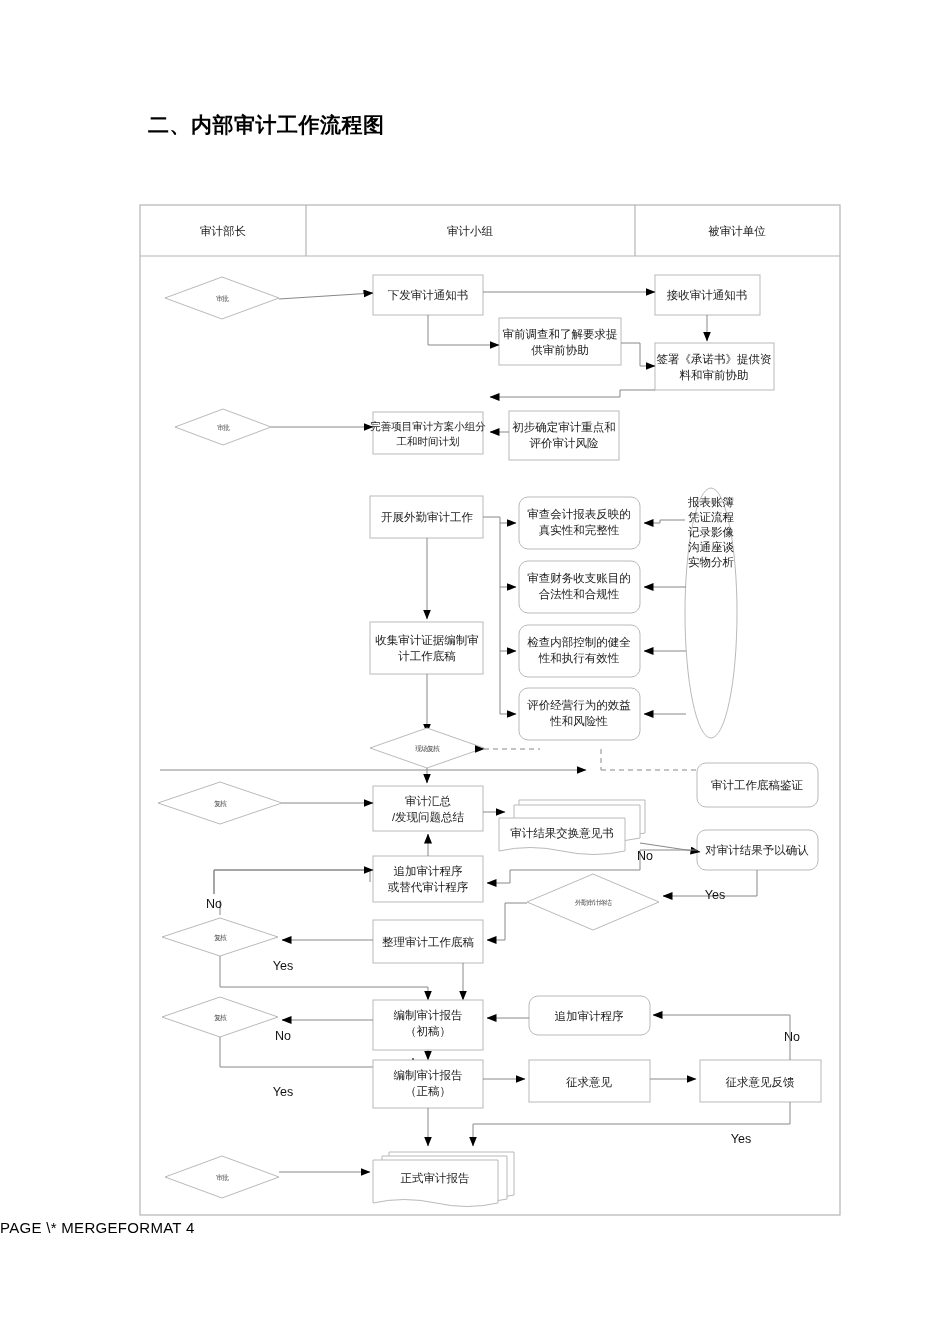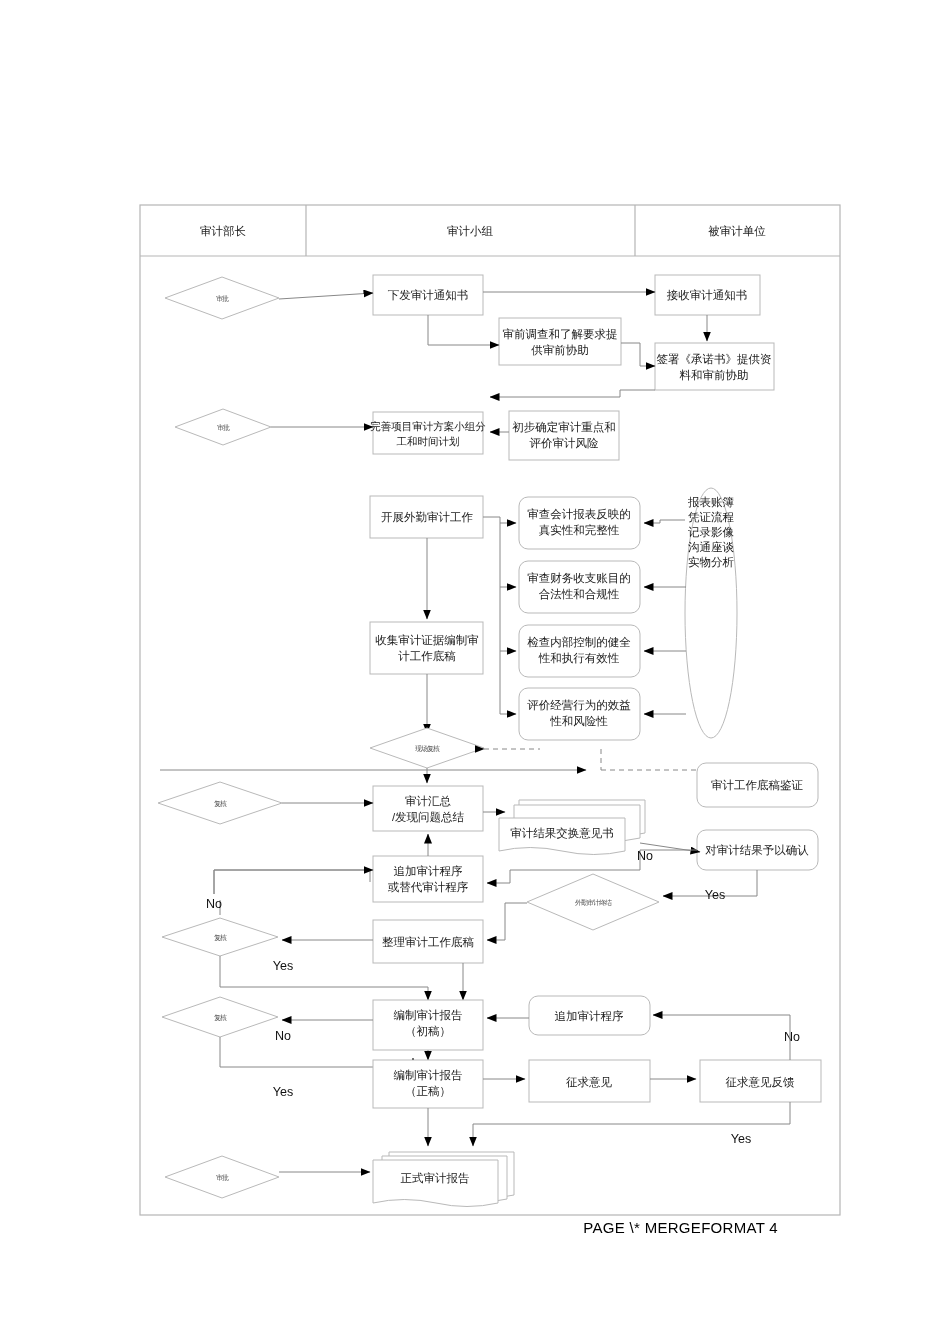--- a/index.html
+++ b/index.html
@@ -13,41 +13,42 @@
     position:absolute;left:148px;top:111px;
     font-size:21px;font-weight:700;letter-spacing:.5px;
     font-family:"Liberation Serif","DejaVu Serif",serif;
   }
   #h2{
     position:absolute;left:156px;top:157px;
     font-size:22px;font-weight:700;letter-spacing:.5px;
     font-family:"Liberation Serif","DejaVu Serif",serif;
   }
   #footer{
-    position:absolute;left:0;top:1219px;width:778px;text-align:right;
+    position:absolute;left:0;top:1219px;width:778px;text-align:left;
     font-size:15px;letter-spacing:.3px;
   }
   svg{position:absolute;left:0;top:0;width:950px;height:1344px;}
   .fbox{fill:#ffffff;stroke:#b9b9b9;stroke-width:1;}
   .fdoc{fill:#ffffff;stroke:#b9b9b9;stroke-width:1;}
   .fline{stroke:#888;stroke-width:1;fill:none;}
   .fdash{stroke:#888;stroke-width:1;fill:none;stroke-dasharray:5 4;}
   .tbl{stroke:#b5b5b5;stroke-width:1.2;fill:none;}
   .arw{fill:#000;}
   text{font-family:"Liberation Sans","DejaVu Sans",sans-serif;fill:#1a1a1a;}
   .t11{font-size:11.5px;}
   .t10{font-size:10.5px;}
   .tiny{font-size:7px;fill:#555;letter-spacing:-1px;}
   .yn{font-size:12.5px;fill:#111;}
 </style>
 </head>
 <body>
 
 <div class="page">
 
+  <div id="h1">二、内部审计工作流程图</div>
 
   <svg viewBox="0 0 950 1344">
     <defs>
       <marker id="ar" markerWidth="10" markerHeight="8" refX="9.5" refY="4" orient="auto" markerUnits="userSpaceOnUse">
         <path d="M0,0 L10,4 L0,8 Z" class="arw"></path>
       </marker>
     </defs>
 
     <g>
       <rect x="140" y="205" width="700" height="1010" class="tbl"></rect>

